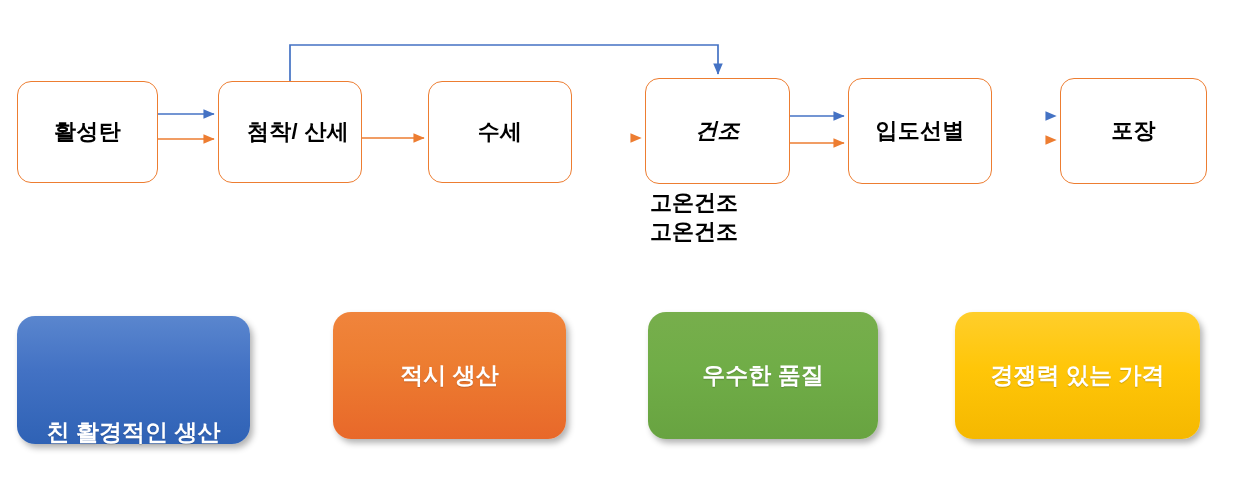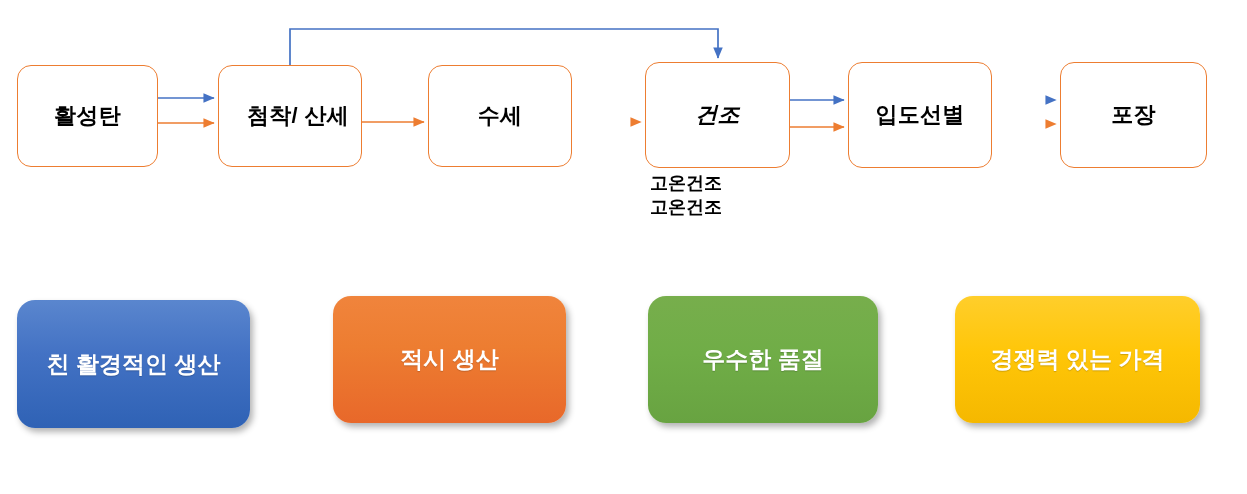--- a/index.html
+++ b/index.html
@@ -12,21 +12,21 @@
     width: 1247px;
     height: 494px;
     position: relative;
     overflow: hidden;
     font-family: "Liberation Sans", "DejaVu Sans", sans-serif;
   }
 
   #canvas {
     position: absolute;
     left: 0;
-    top: 0;
+    top: 16px;
     width: 1247px;
     height: 360px;
   }
 
   
   .stage-box {
     position: absolute;
     box-sizing: border-box;
     border: 1.6px solid #ED7D31;
     border-radius: 14px;
@@ -42,21 +42,21 @@
     color: #000000;
     letter-spacing: 0.3px;
     white-space: nowrap;
     line-height: 1;
   }
 
   
   .sub-note {
     position: absolute;
     z-index: 5;
-    font-size: 18px;
+    font-size: 22px;
     font-weight: bold;
     color: #000000;
     line-height: 1.32;
     white-space: nowrap;
   }
 
   
   #connectors {
     position: absolute;
     left: 0;
@@ -163,21 +163,21 @@
 
   <div class="stage-box" style="left:1060px; top:62px; width:147px; height:106px;">
     <span class="stage-label">포장</span>
   </div>
 
   <div class="sub-note" style="left:650px; top:172px;">
     <div>고온건조</div>
     <div>고온건조</div>
   </div>
 
-  <div class="benefit-card card-blue" style="left:17px; top:300px; width:233px; height:128px;">
+  <div class="benefit-card card-blue" style="left:17px; top:300px; width:233px; height:128px;align-items:flex-end;">
     <span class="benefit-label">친 활경적인 생산</span>
   </div>
 
   <div class="benefit-card card-orange" style="left:333px; top:296px; width:233px; height:127px;">
     <span class="benefit-label">적시 생산</span>
   </div>
 
   <div class="benefit-card card-green" style="left:648px; top:296px; width:230px; height:127px;">
     <span class="benefit-label">우수한 품질</span>
   </div>

